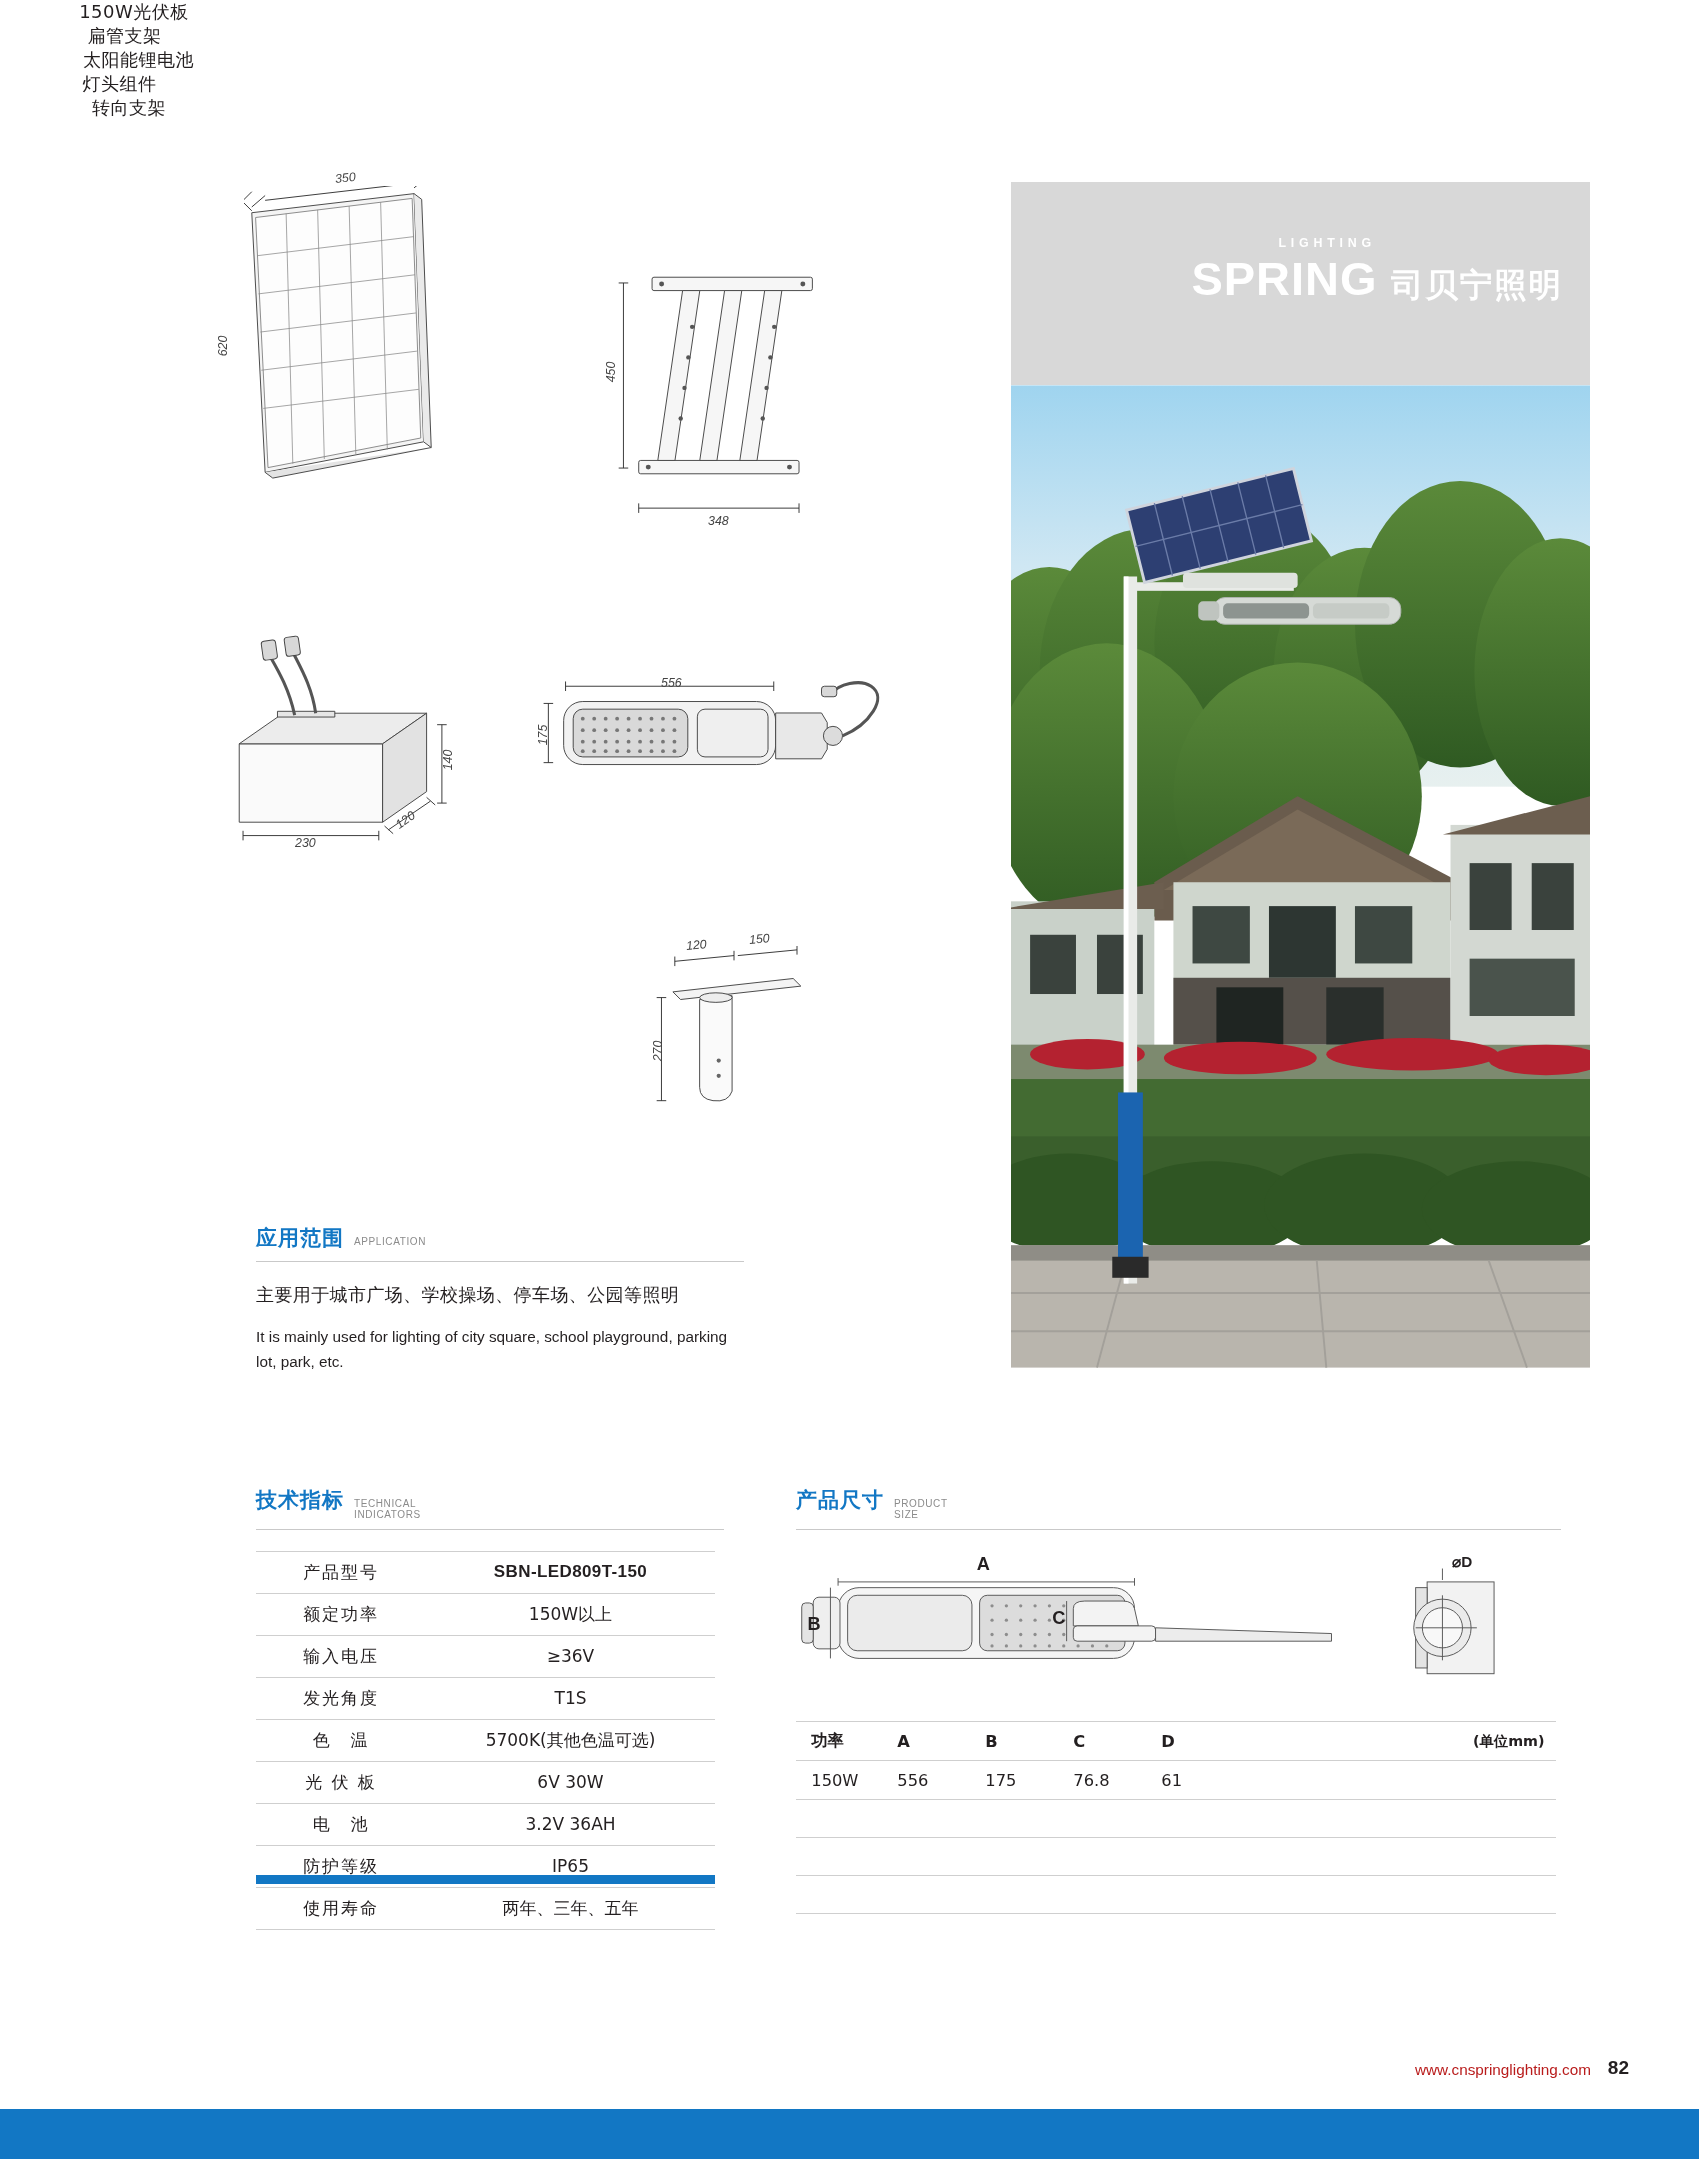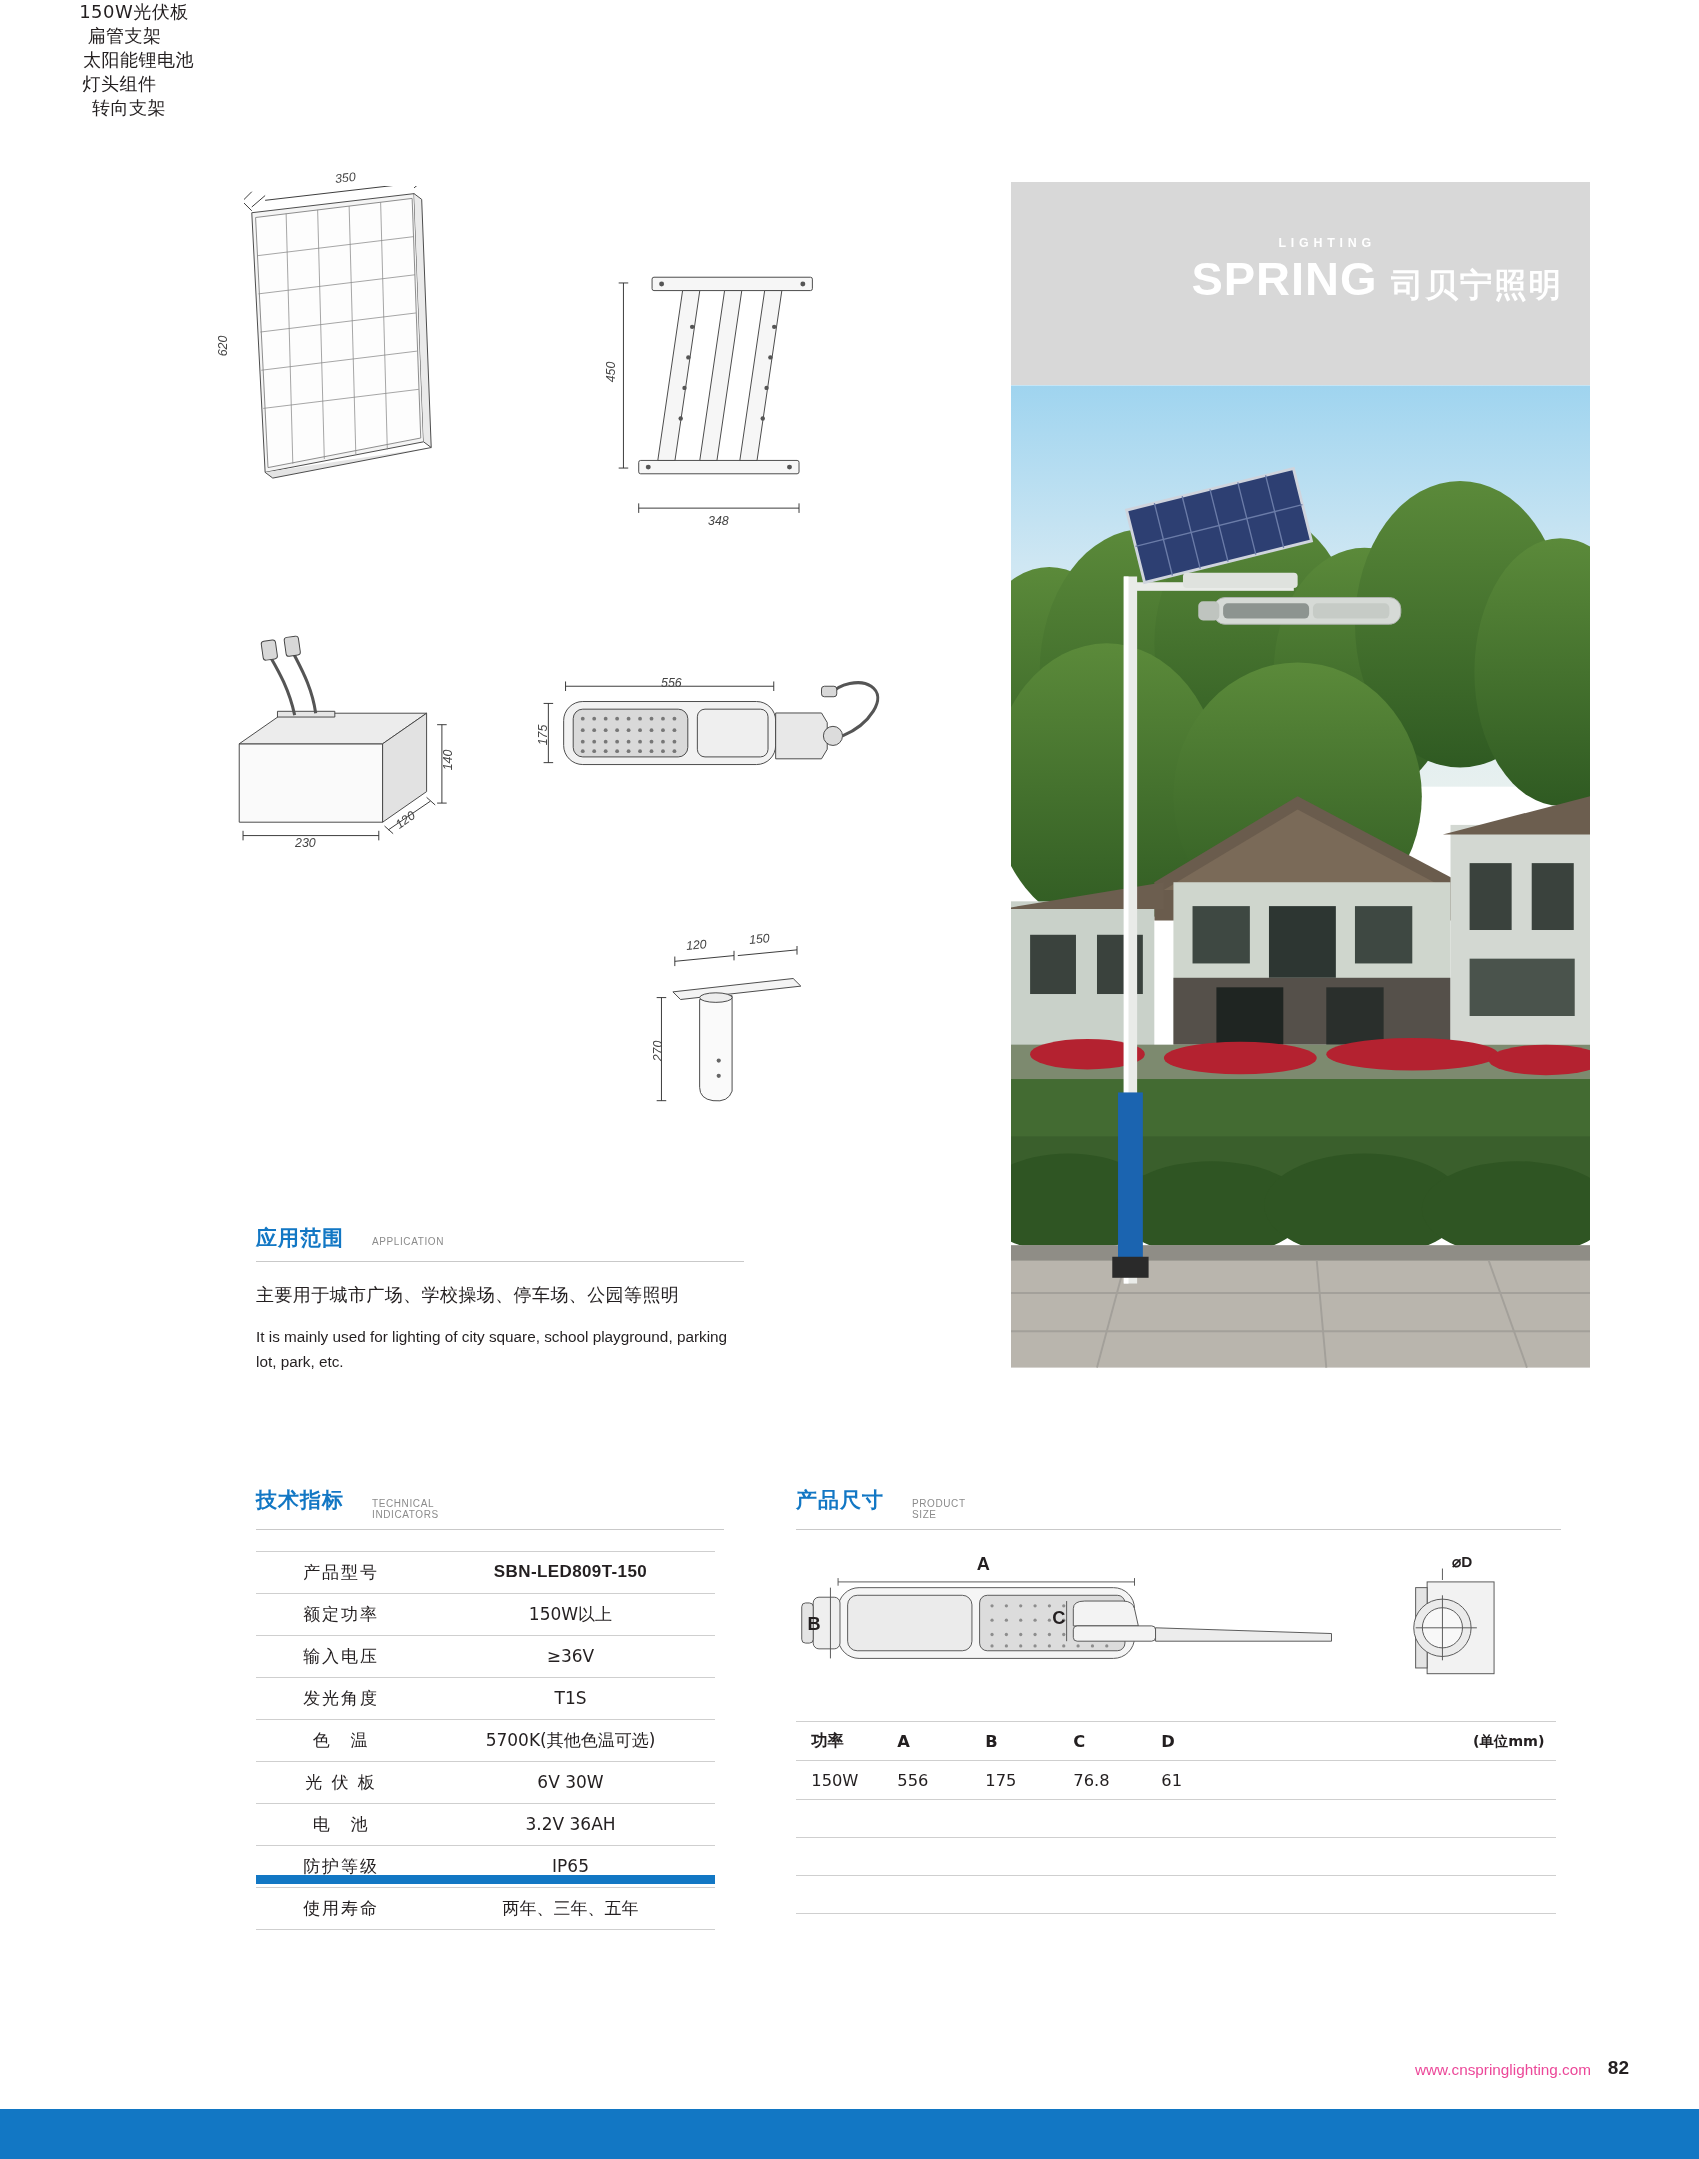--- a/index.html
+++ b/index.html
@@ -55,21 +55,21 @@
   
   #lamp-wrap { left: 535px; top: 669px; width: 382px; height: 172px; }
   #lamp-caption { left: 612px; top: 860px; width: 239px; }
 
   
   #swivel-wrap { left: 650px; top: 946px; width: 210px; height: 191px; }
   #swivel-caption { left: 621px; top: 1152px; width: 258px; }
 
   
   #app-section { position: absolute; left: 256px; top: 1224px; width: 488px; }
-  .sec-title-row { display: flex; align-items: baseline; gap: 28px; }
+  .sec-title-row { display: flex; align-items: baseline; gap: 10px; }
   .sec-title-cn {
     font-size: 21px; font-weight: bold; color: #1277c4;
     font-family: "DejaVu Sans", sans-serif; letter-spacing: 1px;
   }
   .sec-title-en {
     font-size: 10px; color: #8b8b8b; letter-spacing: 0.6px;
     font-family: "Liberation Sans", sans-serif;
   }
   .sec-rule { margin-top: 8.6px; height: 1px; background: #c9c9c9; width: 100%; }
   .app-cn {
@@ -157,21 +157,21 @@
   table.dims .c1 { width: 86px; }
   table.dims .c2 { width: 86px; }
   table.dims .c3 { width: 86px; }
   table.dims .c4 { width: 143px; }
   table.dims .c5 { text-align: right; padding-right: 11.5px; font-size: 14.3px; }
   table.dims tr.blank td { height: 35px; }
 
   
   #footer-url {
     position: absolute; right: 109px; top: 2061px;
-    font-size: 15.3px; color: #ec4899; font-family: "Liberation Sans", sans-serif;
+    font-size: 15.3px; color: #b91c1c; font-family: "Liberation Sans", sans-serif;
   }
   #footer-page {
     position: absolute; right: 71px; top: 2057px;
     font-size: 19px; font-weight: bold; color: #231f20;
     font-family: "Liberation Sans", sans-serif;
   }
   #footer-band {
     position: absolute; left: 0; top: 2109px; width: 1700px; height: 51px;
     background: #1277c4;
   }

